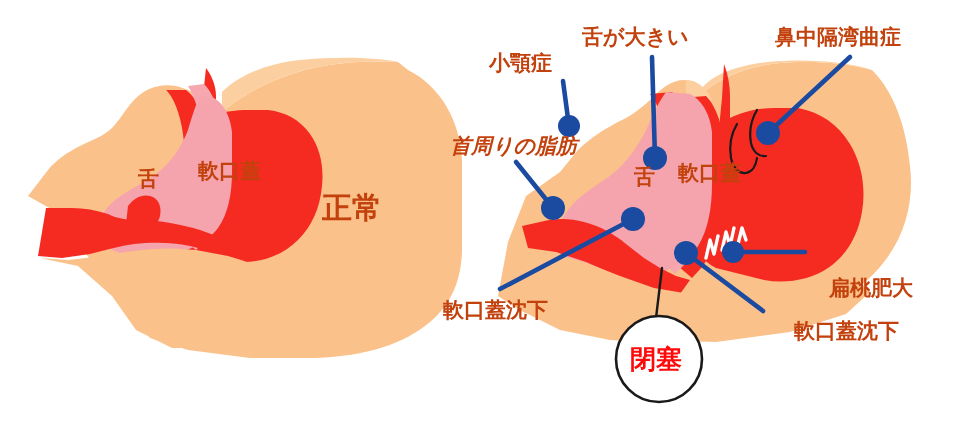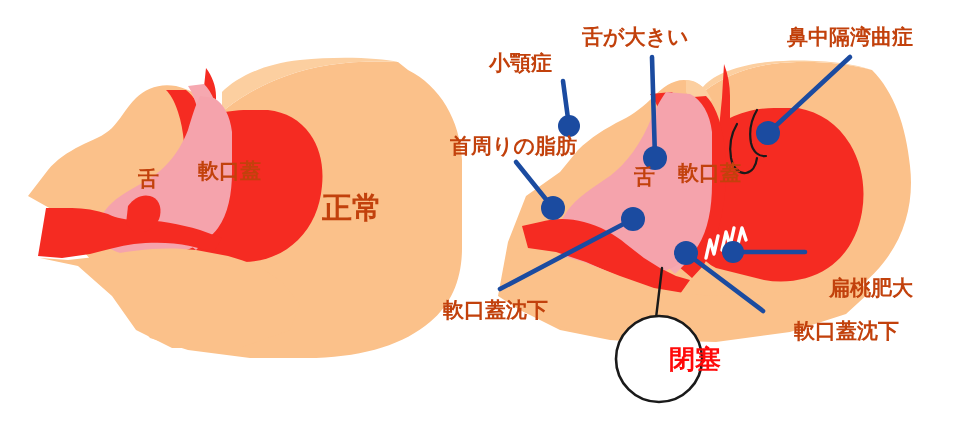--- a/index.html
+++ b/index.html
@@ -36,21 +36,20 @@
     font-size: 21px;
   }
   .lbl.two-line {
     line-height: 1.15;
     margin-left: 17px;
   }
   .lbl.occl {
     color: #FF0A0A;
     font-size: 26px;
     font-weight: 700;
-    margin-left: 39px;
   }
 </style>
 </head>
 <body>
 
 <div id="stage">
 
   <svg id="diagram-svg" viewBox="0 0 958 424" xmlns="http://www.w3.org/2000/svg">
 
     <g>
@@ -346,23 +345,23 @@
   <div class="lbl" style="left:322px; top:192px; font-size:30px;">正常</div>
 
   <div class="lbl anat" style="left:634px; top:166px;">舌</div>
 
   <div class="lbl anat" style="left:678px; top:162px;">軟口蓋</div>
 
   <div class="lbl" style="left:489px; top:52px;">小顎症</div>
 
   <div class="lbl" style="left:582px; top:26px;">舌が大きい</div>
 
-  <div class="lbl" style="left:775px; top:26px;margin-left:12px;">鼻中隔湾曲症</div>
-
-  <div class="lbl" style="left:450px; top:135px;">首周りの脂肪</div>
+  <div class="lbl" style="left:775px; top:26px;">鼻中隔湾曲症</div>
+
+  <div class="lbl" style="left:450px; top:135px;font-style:italic;">首周りの脂肪</div>
 
   <div class="lbl two-line" style="left:812px; top:228px;">
     <div>扁桃肥大</div>
   </div>
 
   <div class="lbl" style="left:443px; top:299px;">軟口蓋沈下</div>
 
   <div class="lbl" style="left:749px; top:320px;margin-left:45px;">軟口蓋沈下</div>
 
   <div class="lbl occl" style="left:630px; top:345px;">閉塞</div>

